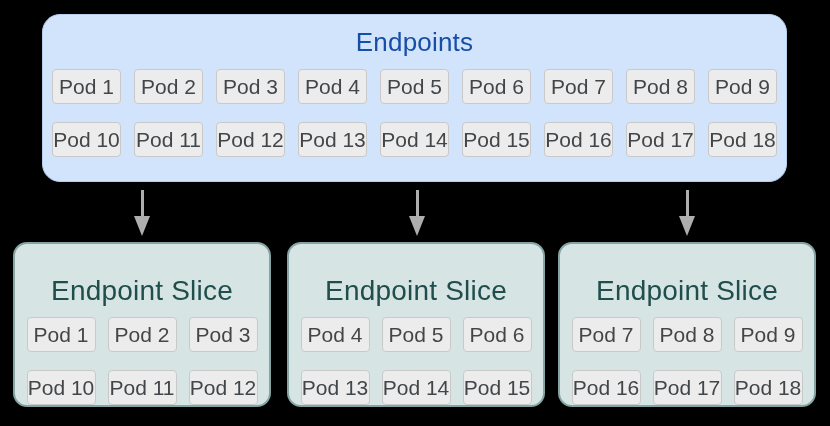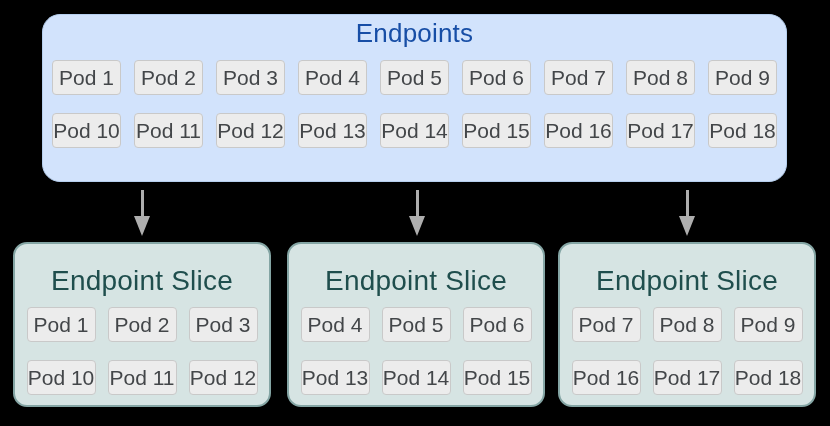--- a/index.html
+++ b/index.html
@@ -27,21 +27,21 @@
   }
 
   
   .endpoints-box {
     position: absolute; left: 42px; top: 14px;
     width: 745px; height: 168px;
     background: var(--endpoints-fill);
     border: 1px solid var(--endpoints-border);
     border-radius: 18px;
     display: flex; flex-direction: column; align-items: center;
-    padding-top: 2px;
+    padding-top: 11px;
   }
   .endpoints-title {
     font-size: 26px; line-height: 32px;
     color: var(--endpoints-title);
     letter-spacing: 0.2px;
   }
   .pods-rows { display: flex; flex-direction: column; gap: 18px; margin-top: 11px; align-items: center; }
   .pod-row { display: flex; gap: 13px; }
   .pod {
     width: 69px; height: 35px;
@@ -71,20 +71,21 @@
 
   
   .slice-box {
     position: absolute; top: 242px;
     width: 258px; height: 165px;
     background: var(--slice-fill);
     border: 2px solid var(--slice-border);
     border-radius: 14px;
     display: flex; flex-direction: column; align-items: center;
     padding-top: 20px;
+    justify-content: flex-end;
   }
   .slice-1 { left: 13px; }
   .slice-2 { left: 287px; }
   .slice-3 { left: 558px; }
   .slice-title {
     font-size: 28px; line-height: 34px;
     color: var(--slice-title);
     letter-spacing: 0.2px;
   }
   .slice-box .pods-rows { margin-top: 9px; gap: 18px; }

